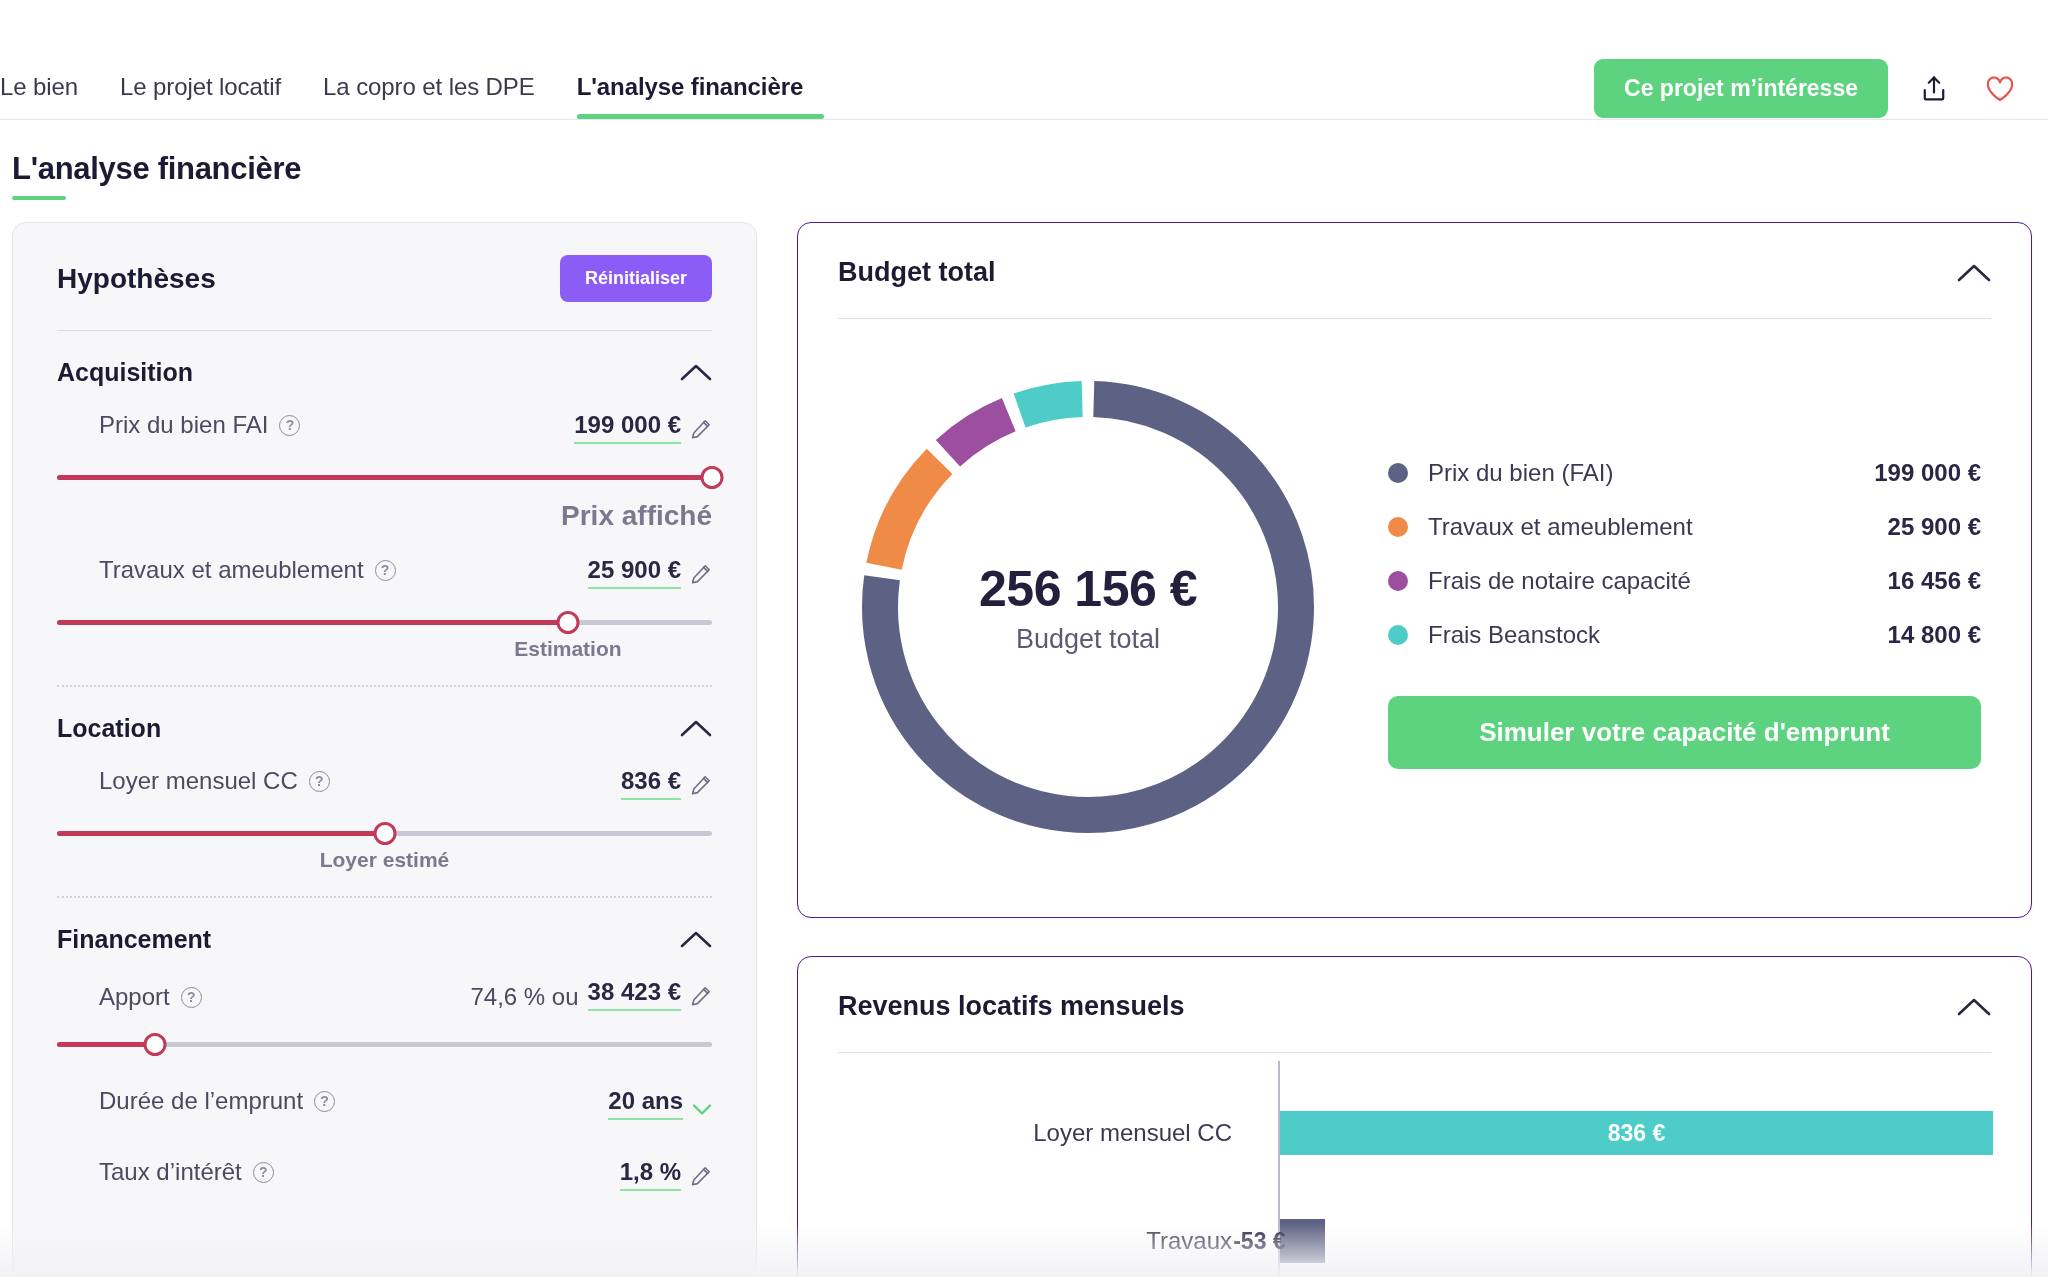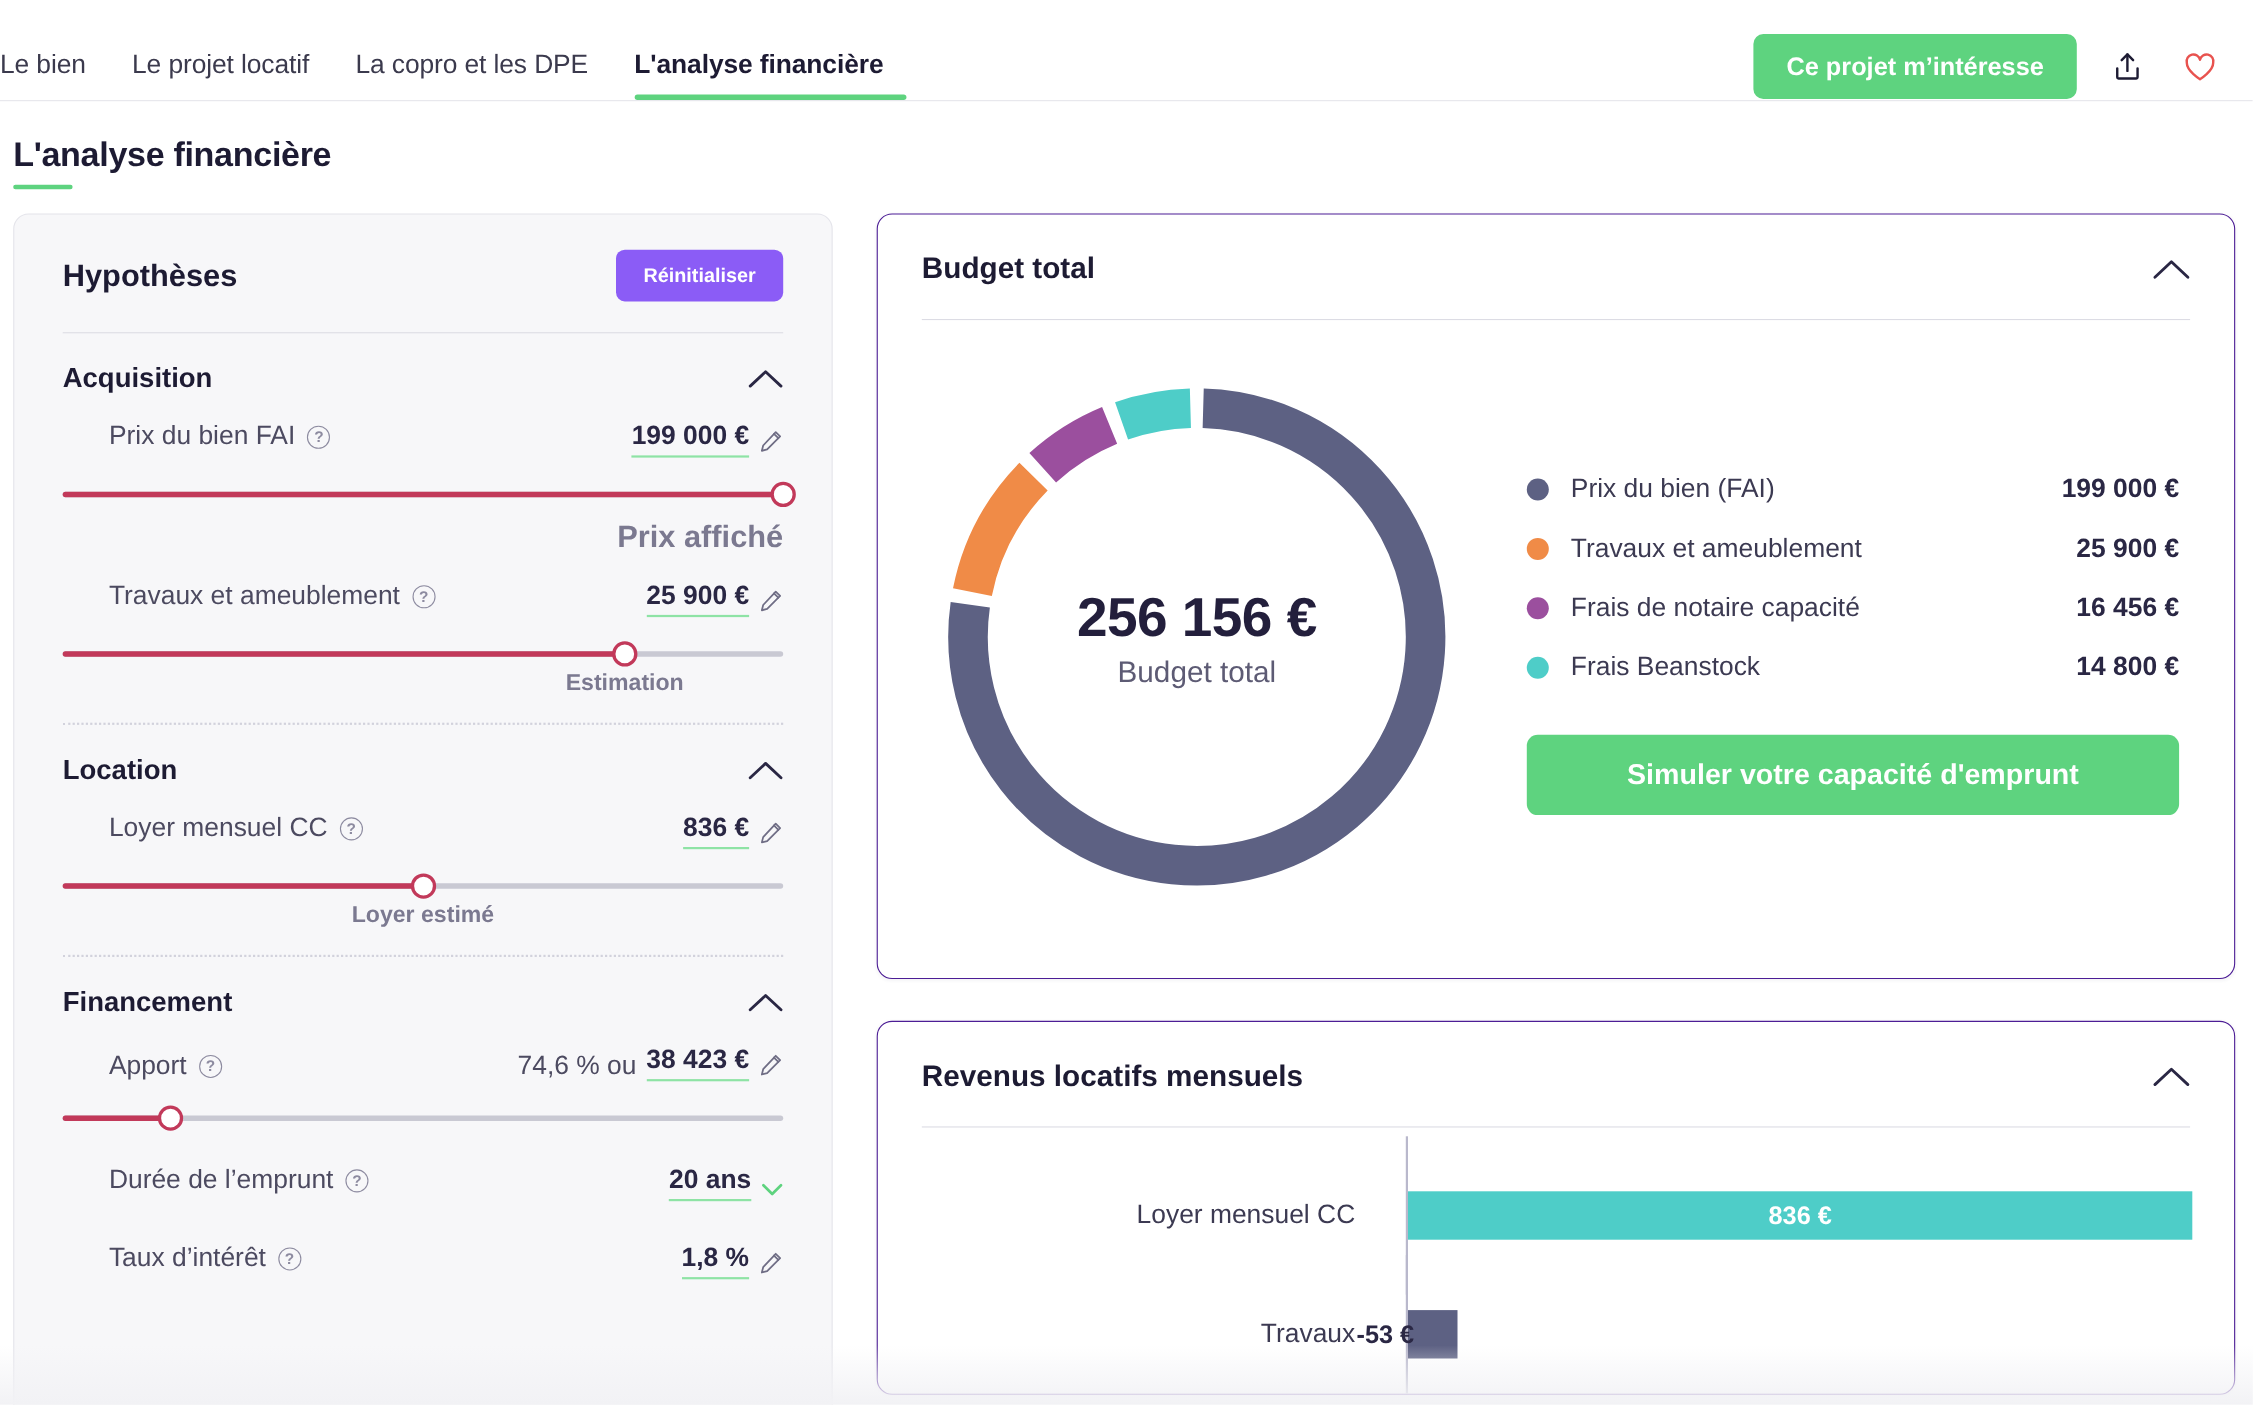--- a/index.html
+++ b/index.html
@@ -8,21 +8,21 @@
     width: 2048px; height: 1277px;
     background: #ffffff;
     font-family: "Liberation Sans", sans-serif;
     overflow: hidden;
     color: #242038;
   }
 
   
   .topbar {
     position: relative;
-    height: 92px;
+    height: 120px;
     background: #fff;
     border-bottom: 1px solid #e6e6ec;
     display: flex;
     align-items: flex-end;
   }
   .tabs { display: flex; align-items: flex-end; gap: 0; padding-left: 0; }
   .tab {
     position: relative;
     font-size: 24px;
     color: #3b3a4d;

